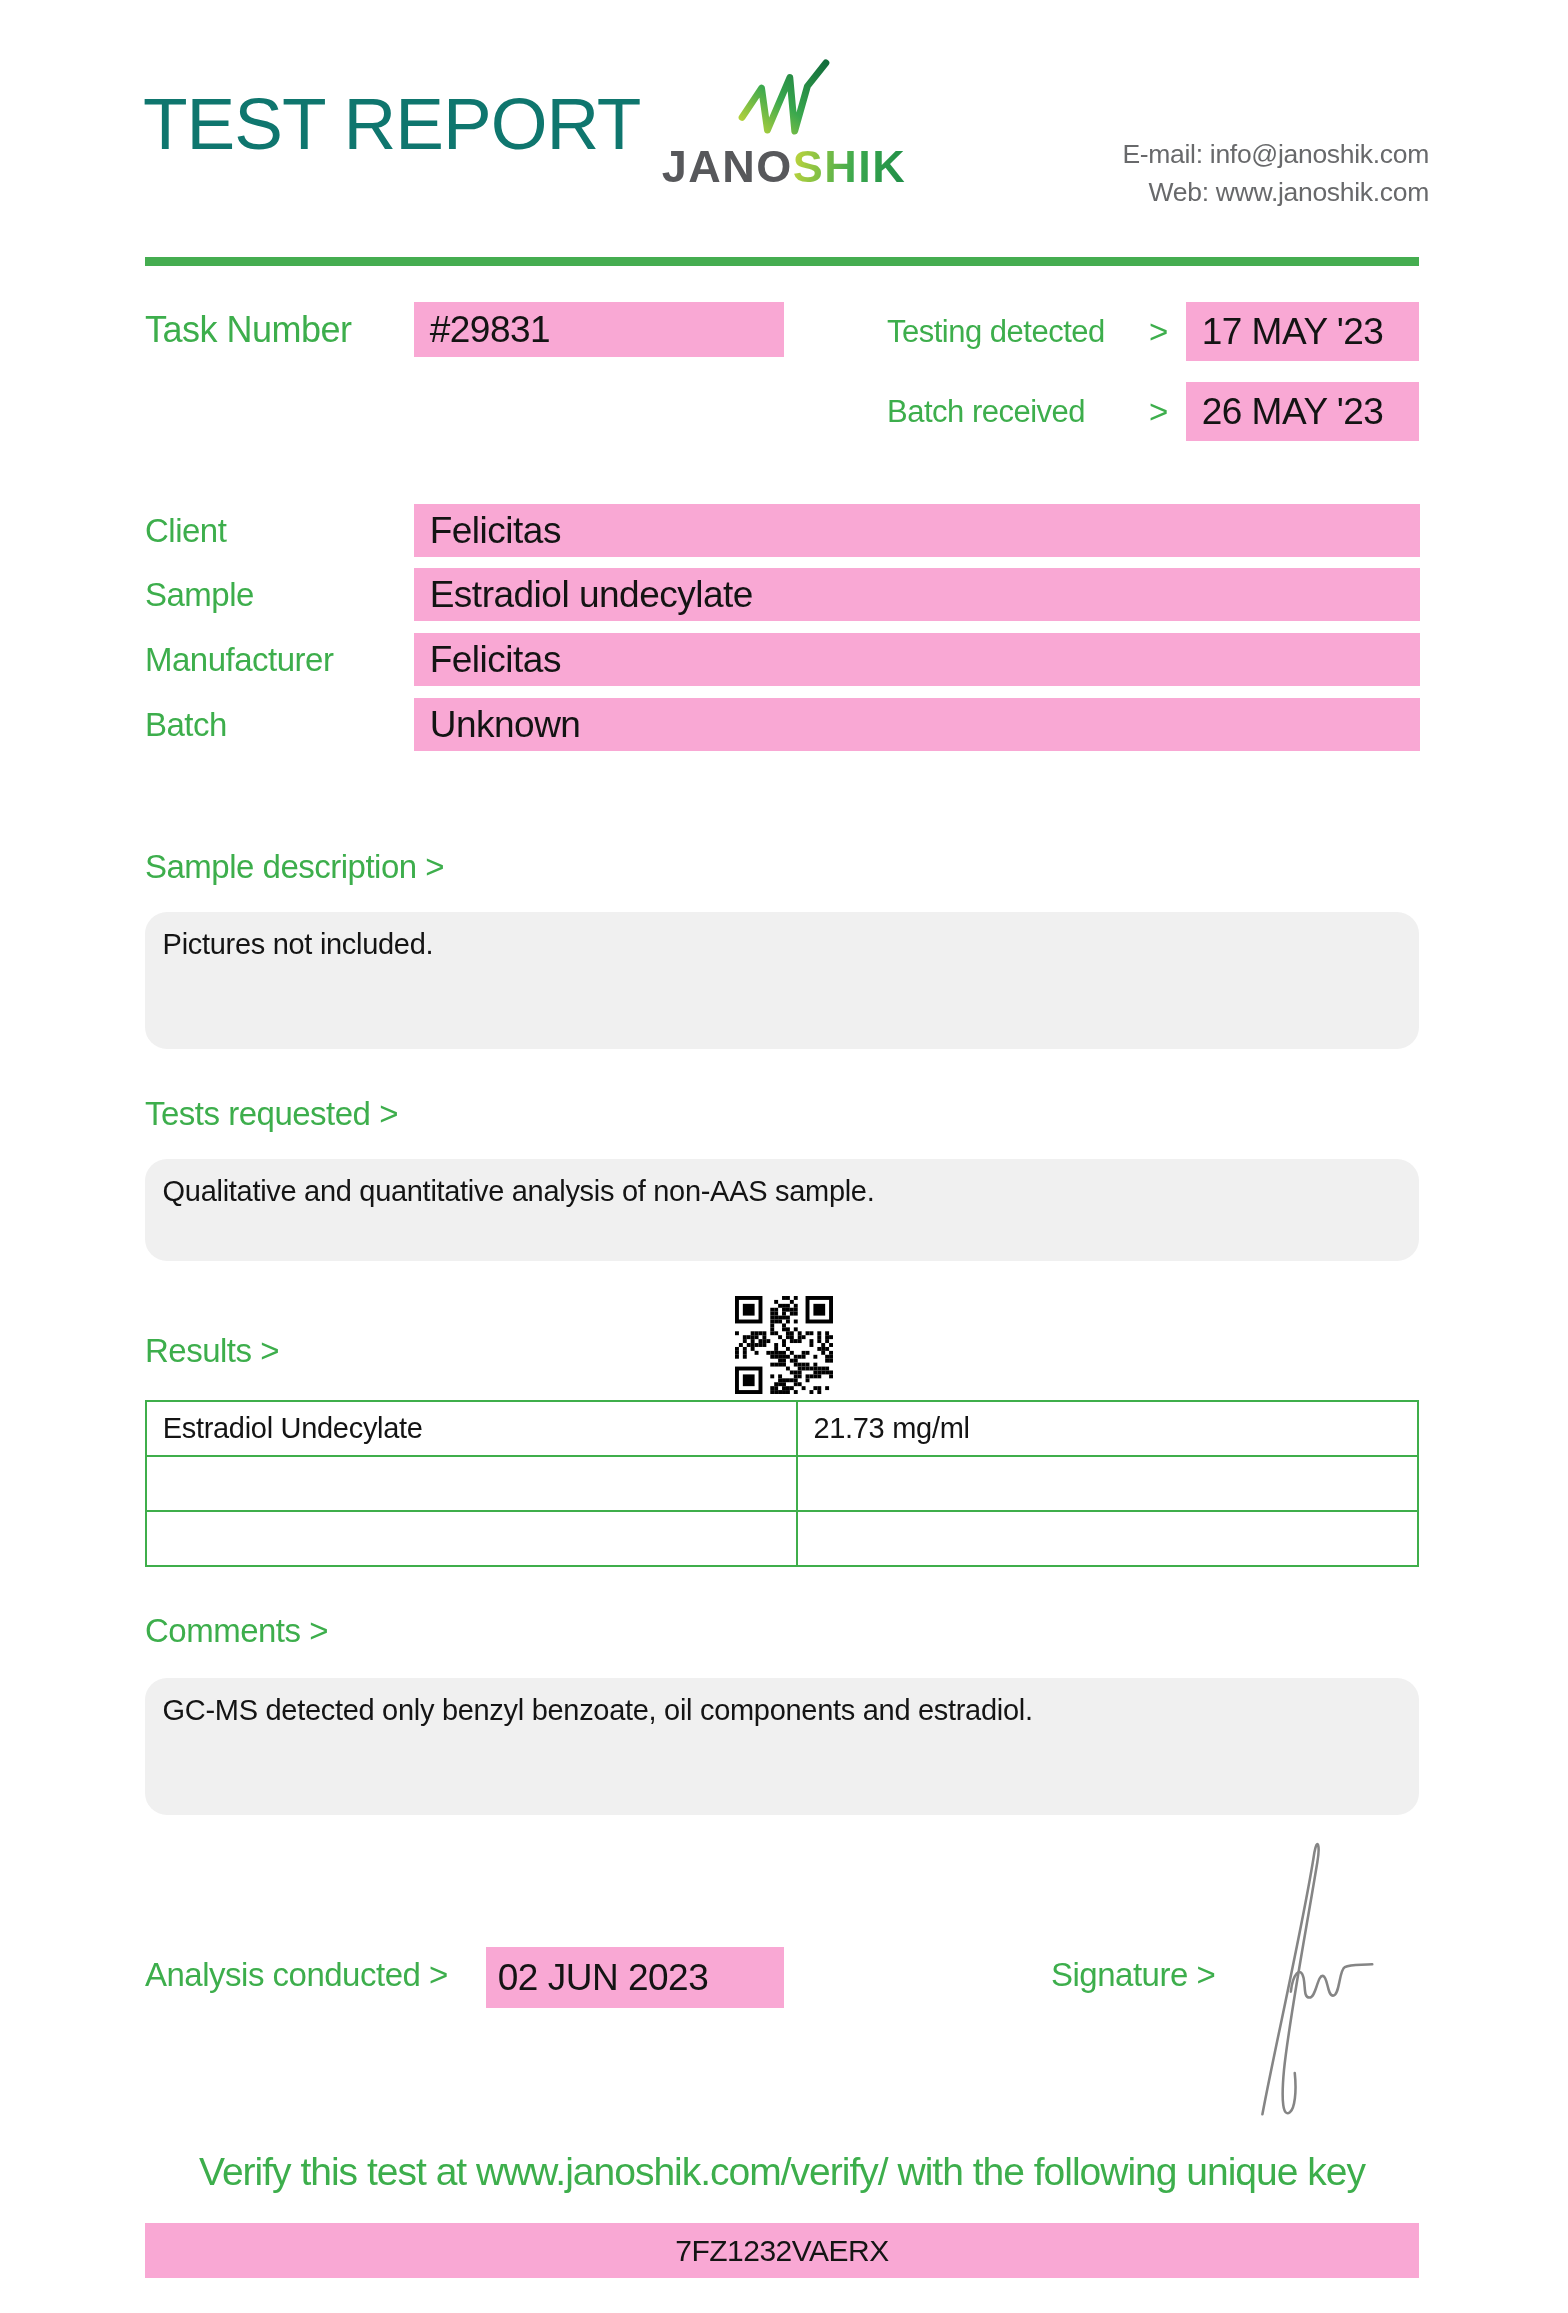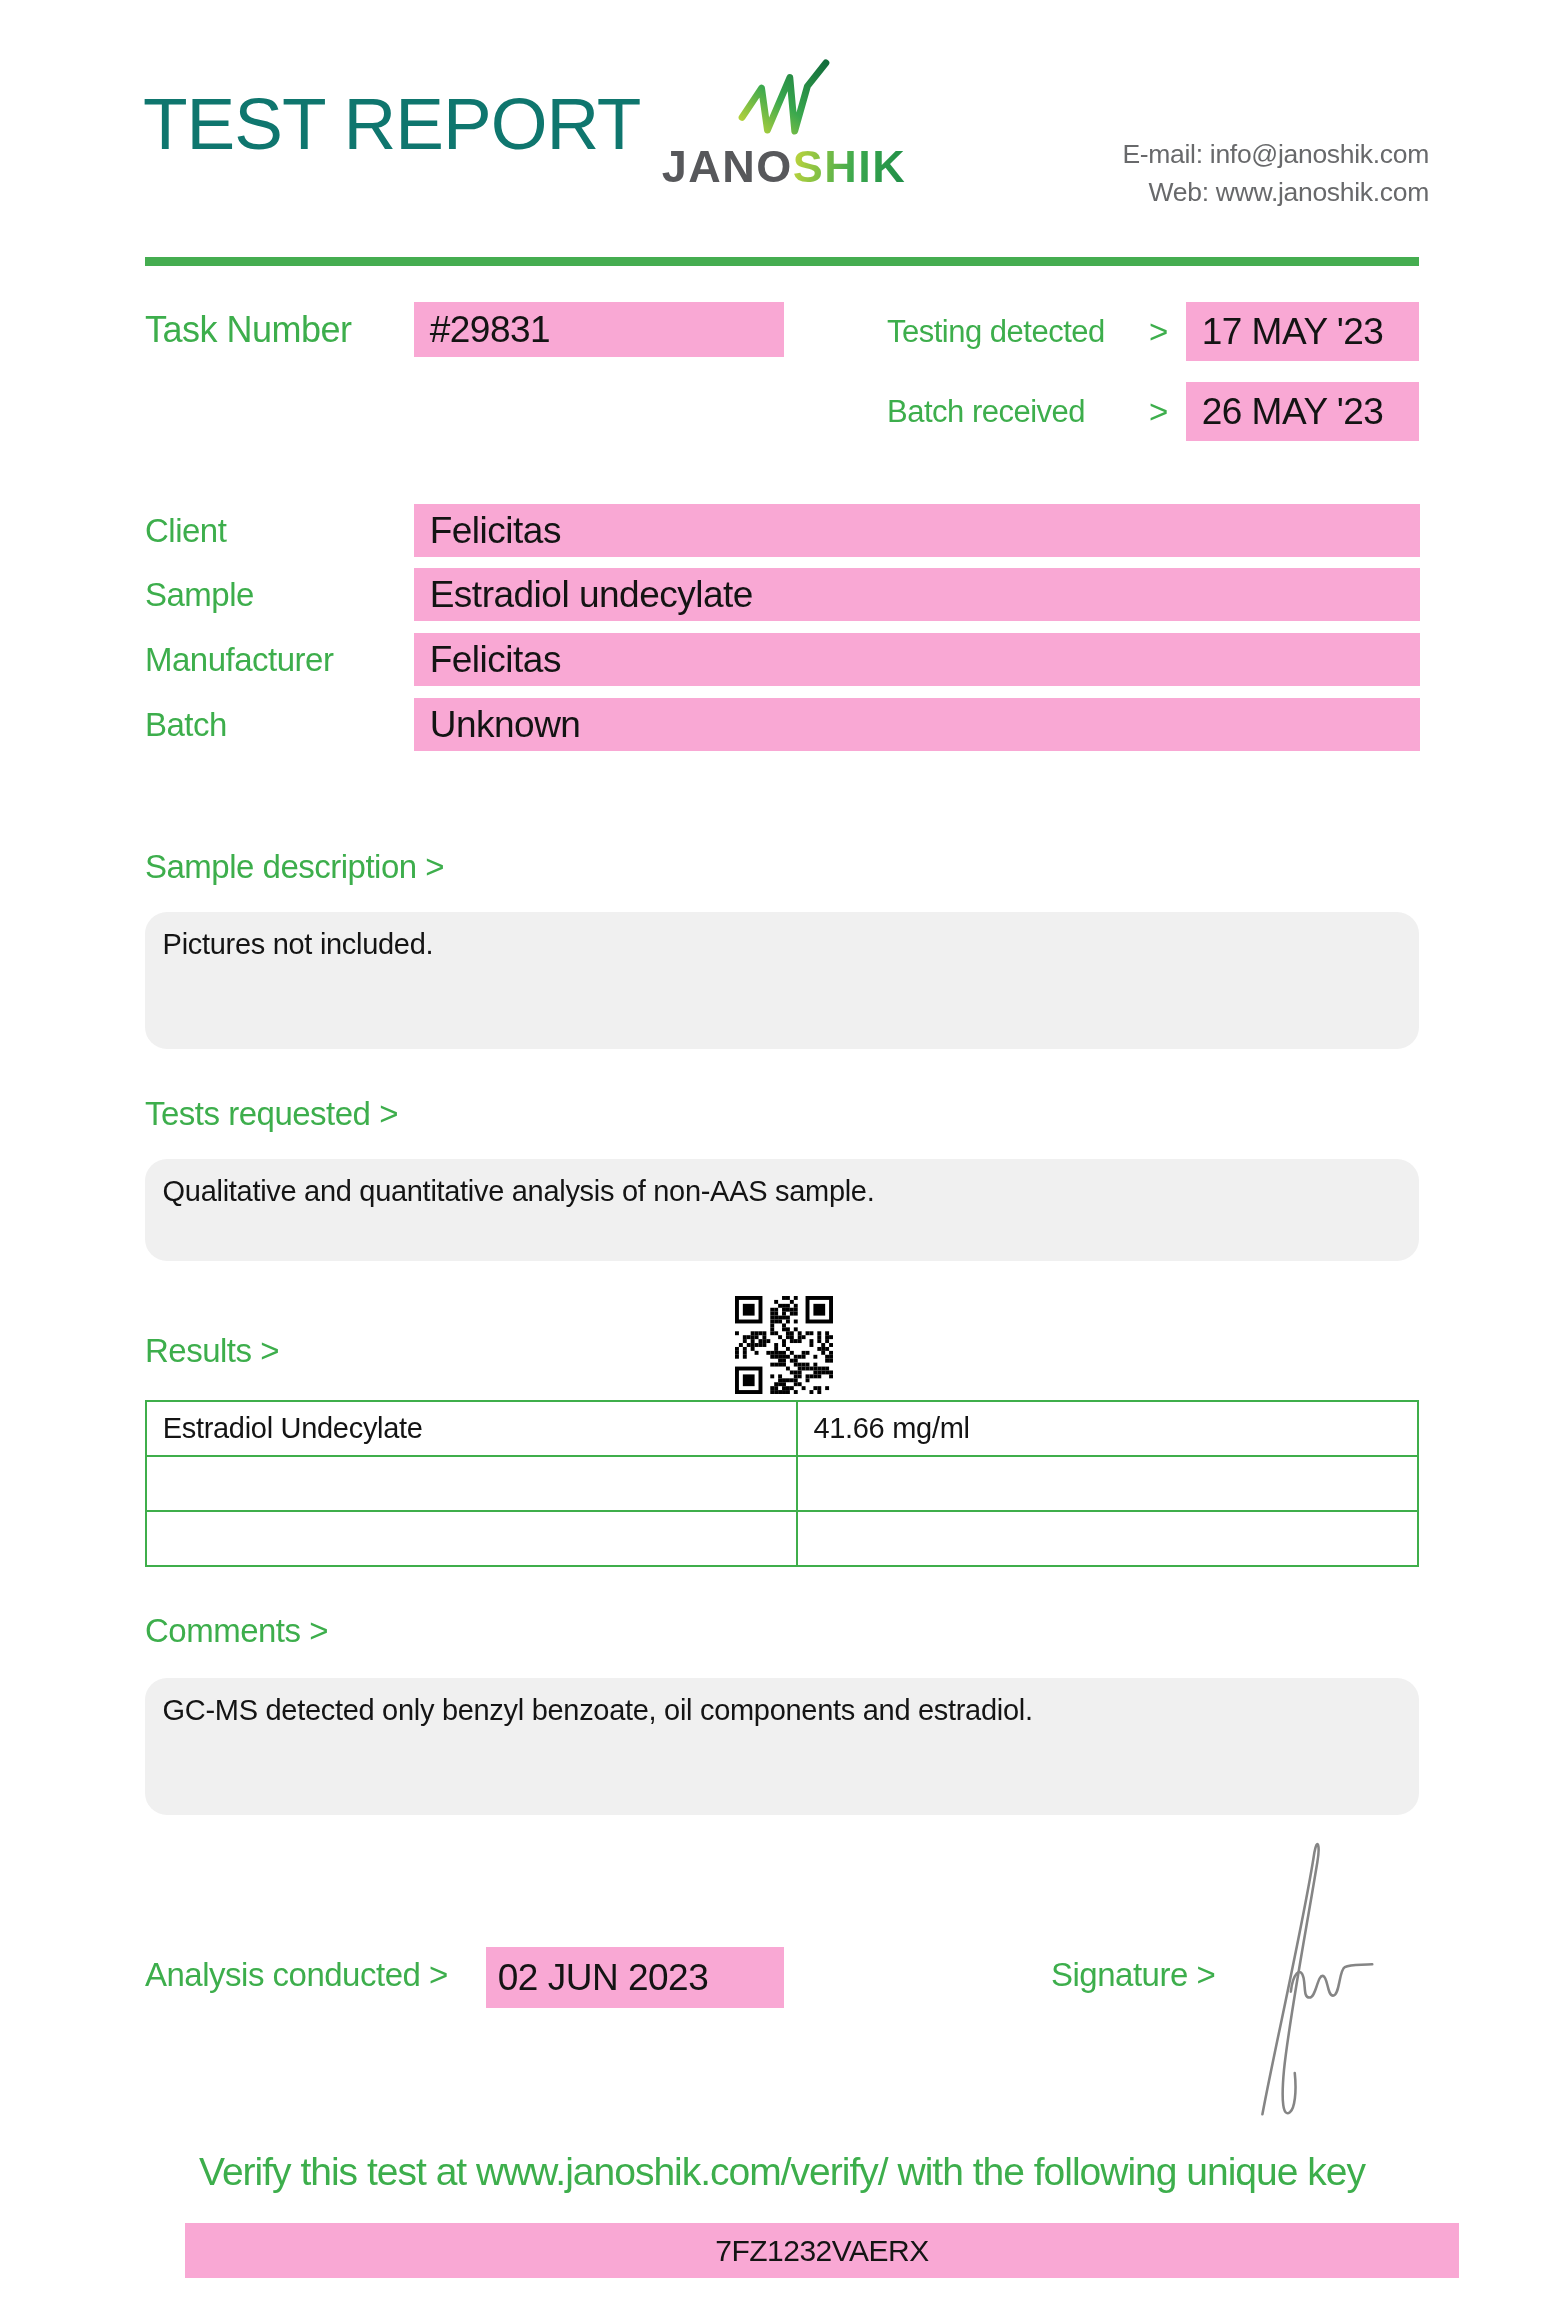--- a/index.html
+++ b/index.html
@@ -48,21 +48,21 @@
   .rtable td{border:2.9px solid #3fae4b;height:53px;font-size:29px;color:#141414;padding:0 0 0 15.7px;letter-spacing:-0.3px;}
   .rtable td.c1{width:633px;}
   .qr{left:735px;top:1296px;width:98px;height:98px;}
 
   
   .an-label{left:145px;top:1947px;height:55px;}
   .an-box{left:486px;top:1947px;width:298px;height:61px;text-align:center;}
   .sig-label{left:1051px;top:1947px;height:55px;}
   .sig{left:1230px;top:1825px;}
   .verify{left:145px;top:2150px;width:1274px;text-align:center;font-size:39px;color:#3dae4c;letter-spacing:-1px;white-space:nowrap;}
-  .key-box{left:145px;top:2223px;width:1274px;height:55px;justify-content:center;margin-left:40px;}
+  .key-box{left:145px;top:2223px;width:1274px;height:55px;justify-content:center;}
   .key-box .val{padding-left:0;font-size:30px;}
 </style>
 </head>
 <body>
 
 <div class="page">
 
   <div class="abs title">TEST REPORT</div>
 
   <div class="abs logo">
@@ -332,21 +332,21 @@
         <rect x="80" y="8" width="12" height="12" fill="#000"></rect>
         <rect x="0" y="72" width="28" height="28" fill="#000"></rect>
         <rect x="4" y="76" width="20" height="20" fill="#fff"></rect>
         <rect x="8" y="80" width="12" height="12" fill="#000"></rect>
       </svg></div>
 
   <table class="abs rtable">
     <tbody>
         <tr>
       <td class="c1">Estradiol Undecylate</td>
-      <td>41.66 mg/ml</td>
+      <td>21.73 mg/ml</td>
     </tr>
     <tr>
       <td class="c1"></td>
       <td></td>
     </tr>
     <tr>
       <td class="c1"></td>
       <td></td>
     </tr>
   </tbody>

